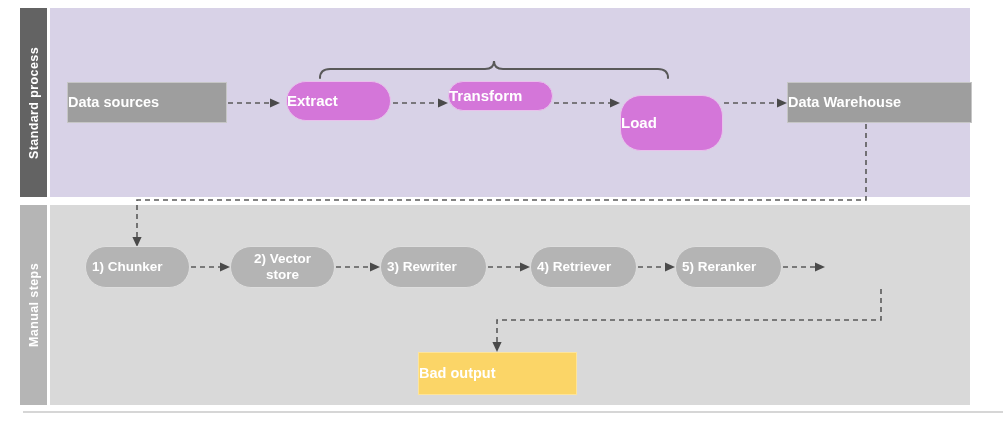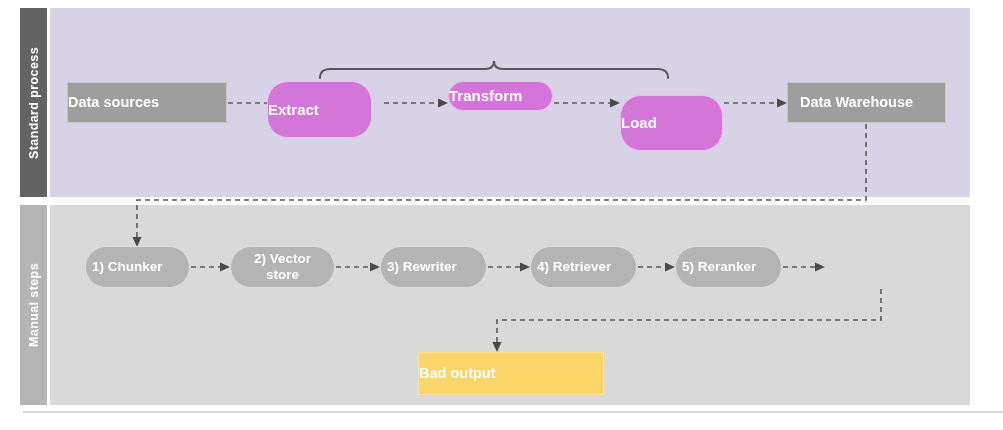--- a/index.html
+++ b/index.html
@@ -24,31 +24,31 @@
 
   
   .node{position:absolute;z-index:3;display:flex;align-items:center;justify-content:flex-start;
         color:#ffffff;font-weight:bold;text-align:center;box-sizing:border-box;line-height:1.15;}
   .rect-gray{background:#9e9e9e;border:1px solid #c6c6c6;font-size:14.5px;}
   .pill-etl{background:#d476d9;border:1.5px solid #e9c0ec;border-radius:21px;font-size:15px;}
   .pill-manual{background:#b4b4b4;border:1.5px solid #dedede;border-radius:21px;font-size:13.5px;padding:0 6px;}
   .rect-yellow{background:#fbd567;border:1px solid #fde49b;font-size:14.5px;}
 
   .n-datasources{left:67px;top:82px;width:160px;height:41px;}
-  .n-extract{left:267px;top:81px;width:105px;height:57px;}
+  .n-extract{left:286px;top:81px;width:105px;height:40px;}
   .n-transform{left:448px;top:81px;width:105px;height:30px;}
   .n-load{left:620px;top:95px;width:103px;height:56px;}
-  .n-warehouse{left:787px;top:82px;width:159px;height:41px;padding-left:12px;}
+  .n-warehouse{left:787px;top:82px;width:185px;height:41px;}
   .n-chunker{left:85px;top:246px;width:105px;height:42px;}
   .n-vector{left:230px;top:246px;width:105px;height:42px;}
   .n-rewriter{left:380px;top:246px;width:107px;height:42px;}
   .n-retriever{left:530px;top:246px;width:107px;height:42px;}
   .n-reranker{left:675px;top:246px;width:107px;height:42px;}
   .n-consolidator{left:825px;top:246px;width:112px;height:42px;}
-  .n-badoutput{left:418px;top:352px;width:186px;height:43px;}
+  .n-badoutput{left:418px;top:352px;width:159px;height:43px;}
 
   .etl-label{position:absolute;left:437px;top:43px;width:120px;z-index:3;
     text-align:center;color:#595959;font-weight:bold;font-size:14.5px;}
 </style>
 </head>
 <body>
 
 <div class="canvas">
 
   <div class="lane-sidebar sidebar-standard">

